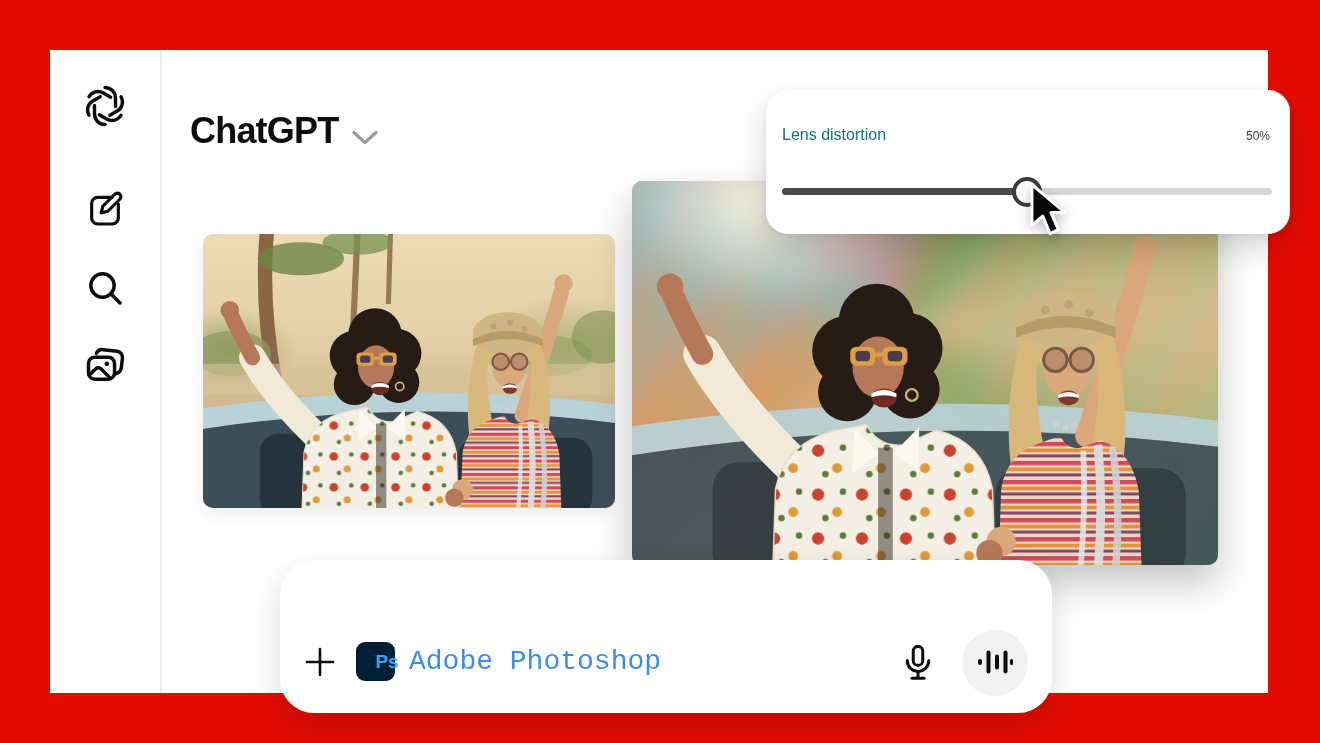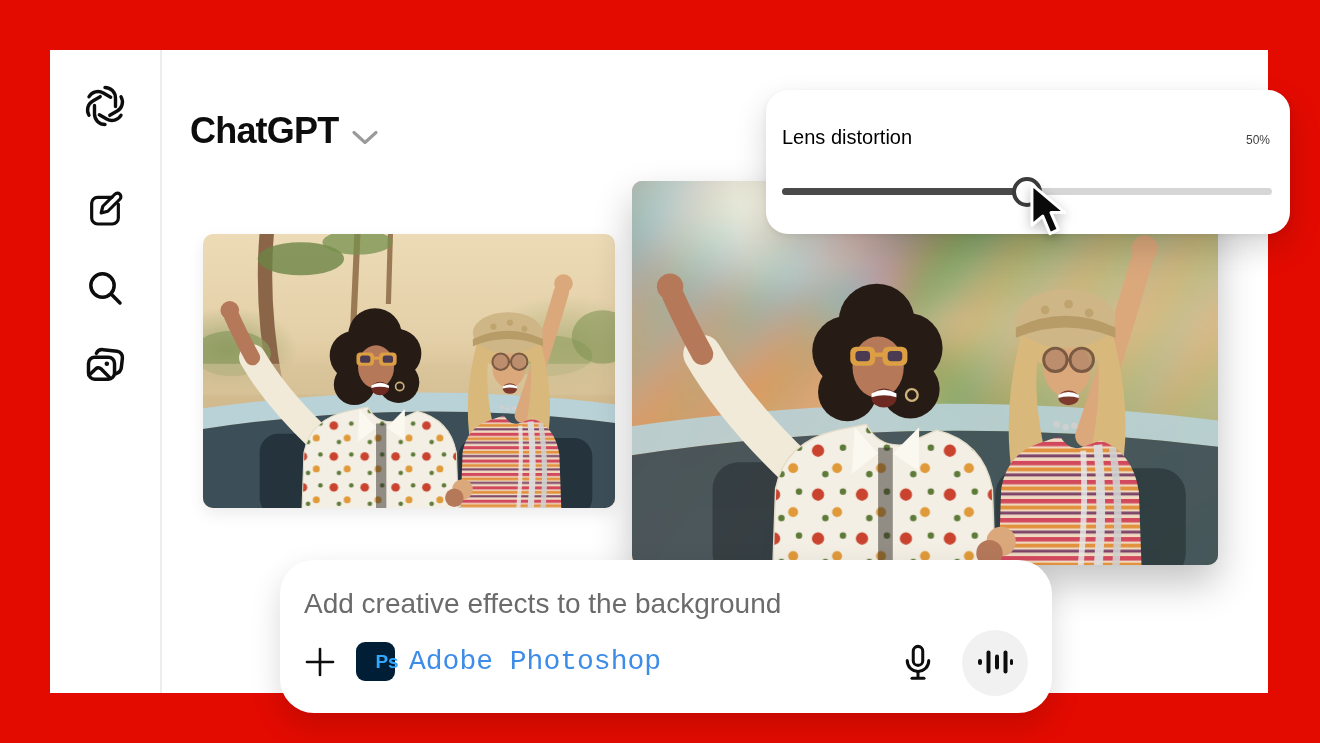--- a/index.html
+++ b/index.html
@@ -62,21 +62,21 @@
   
   .lens-panel {
     position:absolute; left:766px; top:90px; width:524px; height:144px;
     background:#ffffff; border-radius:22px;
     box-shadow:0 14px 32px rgba(0,0,0,.16), 0 2px 6px rgba(0,0,0,.06);
   }
   .lens-row {
     position:absolute; left:16px; right:20px; top:36px;
     display:flex; justify-content:space-between; align-items:baseline;
   }
-  .lens-label { font-size:20px; color:#000000; }
+  .lens-label { font-size:16px; color:#0f766e; }
   .lens-value { font-size:12px; color:#3f3f3f; }
   .slider {
     position:absolute; left:16px; right:18px; top:86px; height:30px; cursor:pointer;
   }
   .slider-track {
     position:absolute; left:0; right:0; top:12px; height:7px; border-radius:4px;
     background:#d6d6d6;
   }
   .slider-fill {
     position:absolute; left:0; top:12px; height:7px; border-radius:4px;
@@ -367,21 +367,20 @@
   </div>
 </div>
 
 <div class="cursor">
   <svg width="50" height="56" viewBox="0 0 36 44">
     <path d="M3 2 L3 34 L11.5 26.8 L17.2 40.5 L23.8 37.5 L18 24 L29 24 Z" fill="#0a0a0a" stroke="#ffffff" stroke-width="2.4" stroke-linejoin="round"></path>
   </svg>
 </div>
 
 <div class="composer">
-  <div class="prompt">Add creative effects to the background</div>
 
   <button class="plus-btn">
     <span>
       <svg width="32" height="32" viewBox="0 0 32 32" fill="none" stroke="#0d0d0d" stroke-width="2.6" stroke-linecap="round">
         <line x1="16" y1="3" x2="16" y2="29"></line>
         <line x1="3" y1="16" x2="29" y2="16"></line>
       </svg>
     </span>
   </button>
 

